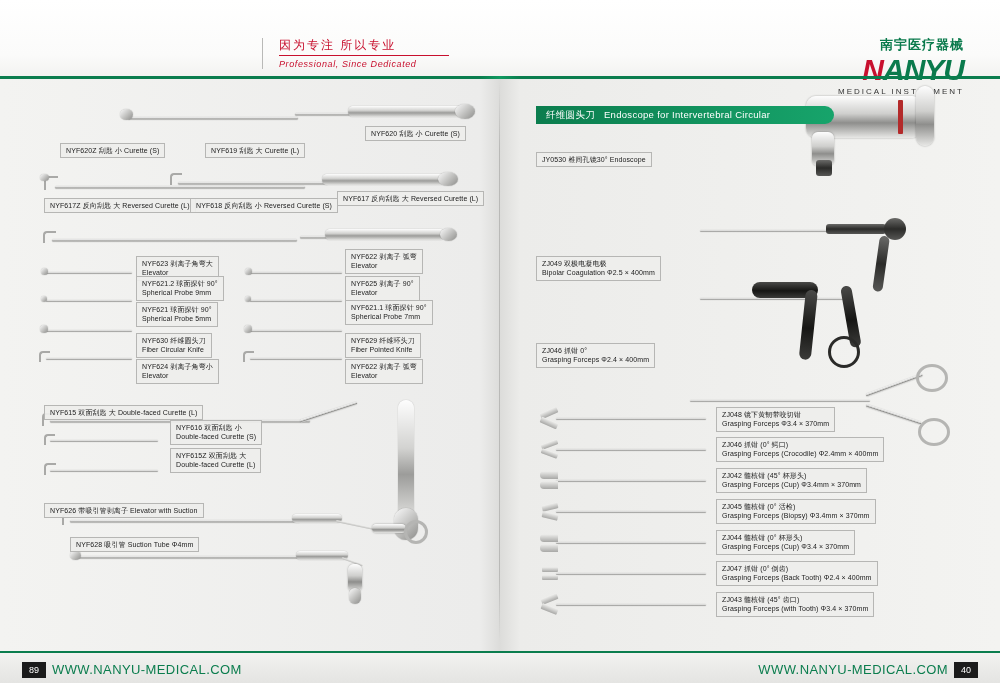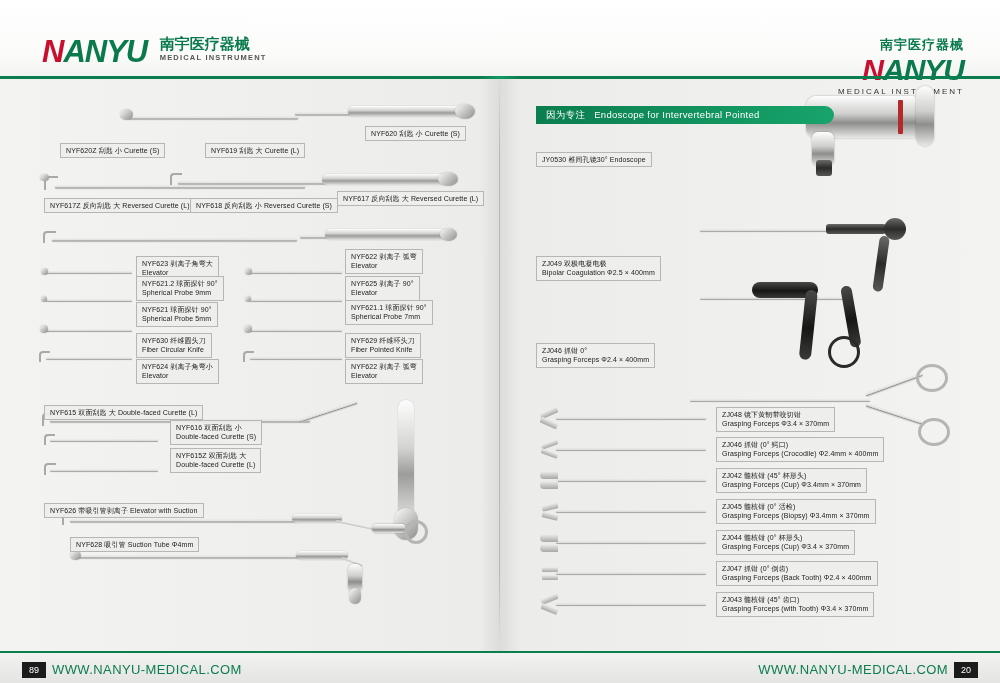--- a/index.html
+++ b/index.html
@@ -146,26 +146,24 @@
     background:linear-gradient(to bottom,#efefed,#a8a8a6);
     border-radius:1px;
   }
 </style>
 </head>
 <body>
 
 <div class="page">
 
   <div class="header">
-    <div class="logo-left">
-      <span class="nanyu-word"><span class="red">N</span><span>ANYU</span></span>
-      <span class="cn-name">
-        <span>南宇医疗器械</span>
-        <span class="sub">MEDICAL INSTRUMENT</span>
-      </span>
+    <div class="slogan">
+      <div class="cn">因为专注 所以专业</div>
+      <div class="bar"></div>
+      <div class="en">Professional, Since Dedicated</div>
     </div>
     <div class="logo-right">
       <div class="rc">南宇医疗器械</div>
       <div style="margin-top:1px">
         <span class="nanyu-word rw"><span class="red">N</span>ANYU</span>
       </div>
       <div class="ren">MEDICAL INSTRUMENT</div>
     </div>
     <div class="header-rule"></div>
   </div>
@@ -342,22 +340,22 @@
       <div class="forceps-jaw" style="left:542px;top:575px;width:16px;height:5px;"></div>
     </div>
     <div class="inst">
       <div class="shaft thin" style="left:556px;top:604px;width:150px;"></div>
       <div class="forceps-jaw" style="left:541px;top:596px;width:17px;height:6px;transform:rotate(-22deg);"></div>
       <div class="forceps-jaw" style="left:541px;top:606px;width:17px;height:6px;transform:rotate(22deg);"></div>
     </div>
   </div>
 
   <div class="sect-title">
-    <span>因为专注</span>
-    <span style="margin-left:6px;">Endoscope for Intervertebral Pointed</span>
+    <span>纤维圆头刀</span>
+    <span style="margin-left:6px;">Endoscope for Intervertebral Circular</span>
   </div>
 
   <div id="left-labels">
       <div class="lbl" style="left: 60px; top: 143px;"><span class="cn">NYF620Z 刮匙 小  </span><span class="en">Curette (S)</span></div>
       <div class="lbl" style="left: 205px; top: 143px;"><span class="cn">NYF619 刮匙 大  </span><span class="en">Curette (L)</span></div>
       <div class="lbl" style="left: 365px; top: 126px;"><span class="cn">NYF620 刮匙 小  </span><span class="en">Curette (S)</span></div>
       <div class="lbl" style="left: 44px; top: 198px;"><span class="cn">NYF617Z 反向刮匙 大  </span><span class="en">Reversed Curette (L)</span></div>
       <div class="lbl" style="left: 190px; top: 198px;"><span class="cn">NYF618 反向刮匙 小  </span><span class="en">Reversed Curette (S)</span></div>
       <div class="lbl" style="left: 337px; top: 191px;"><span class="cn">NYF617 反向刮匙 大  </span><span class="en">Reversed Curette (L)</span></div>
       <div class="lbl" style="left: 136px; top: 256px;"><span class="cn">NYF623 剥离子角弯大</span><br><span class="en">Elevator</span></div>
@@ -387,16 +385,16 @@
       <div class="lbl" style="left: 716px; top: 530px;"><span class="cn">ZJ044 髓核钳 (0°  杯形头)</span><br><span class="en">Grasping Forceps (Cup)  Φ3.4 × 370mm</span></div>
       <div class="lbl" style="left: 716px; top: 561px;"><span class="cn">ZJ047 抓钳 (0°  倒齿)</span><br><span class="en">Grasping Forceps (Back Tooth)  Φ2.4 × 400mm</span></div>
       <div class="lbl" style="left: 716px; top: 592px;"><span class="cn">ZJ043 髓核钳 (45°  齿口)</span><br><span class="en">Grasping Forceps (with Tooth)  Φ3.4 × 370mm</span></div>
     </div>
 
   <div class="footer-rule"></div>
   <div class="footer">
     <div class="pagenum left">89</div>
     <div class="foot-url l">WWW.NANYU-MEDICAL.COM</div>
     <div class="foot-url r">WWW.NANYU-MEDICAL.COM</div>
-    <div class="pagenum right">20</div>
+    <div class="pagenum right">40</div>
   </div>
 
 </div>
 
 </body></html>

